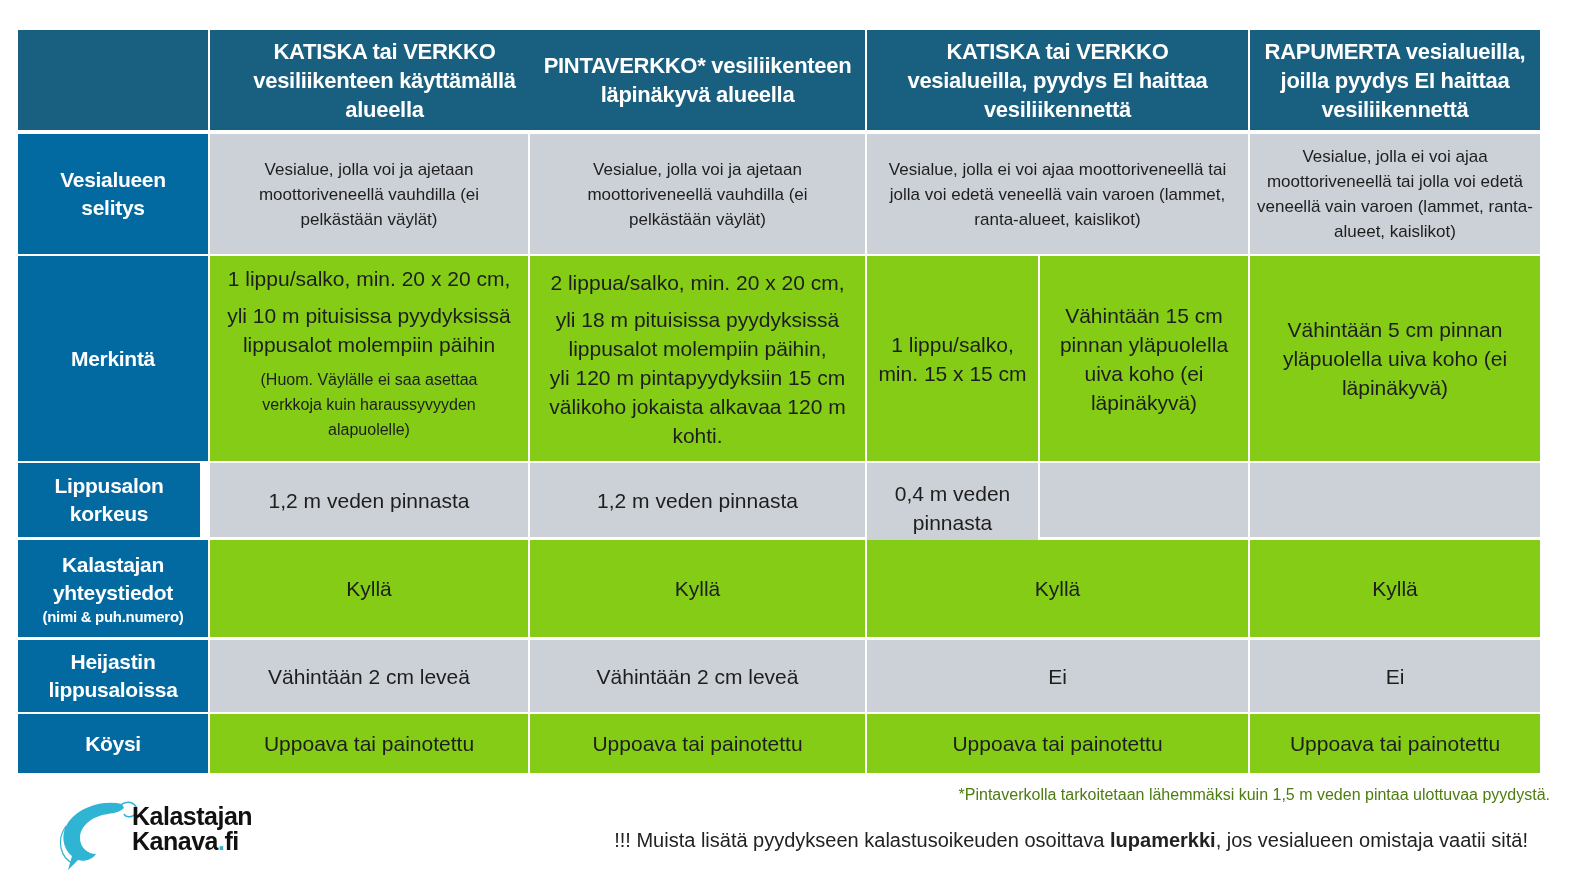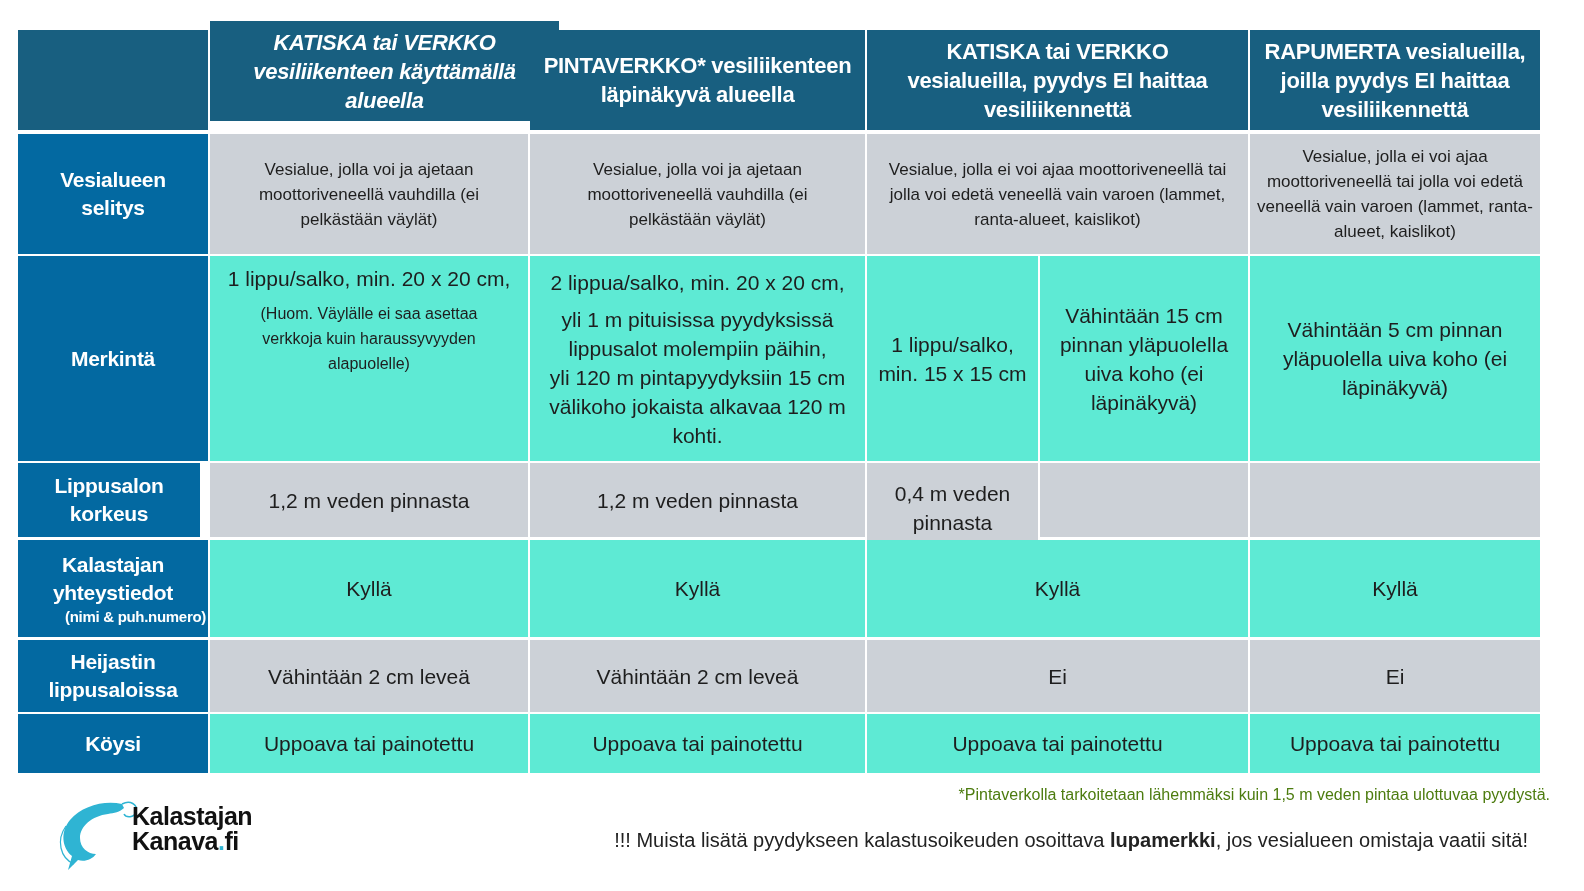--- a/index.html
+++ b/index.html
@@ -4,81 +4,82 @@
 <style>
   html, body { margin:0; padding:0; background:#ffffff; }
   body { width:1584px; height:891px; position:relative; overflow:hidden;
          font-family:"Liberation Sans", sans-serif; color:#1e1e1e; }
   .cell { position:absolute; box-sizing:border-box; display:flex; align-items:center;
           justify-content:center; text-align:center; padding:4px 6px; }
   .hd { background:#185f80; color:#ffffff; font-weight:bold; font-size:22px; line-height:29px; letter-spacing:-0.3px; }
   .lb { background:#0369a1; color:#ffffff; font-weight:bold; font-size:21px; line-height:28px; letter-spacing:-0.3px; flex-direction:column; }
   .lb .sub { font-size:15px; line-height:20px; }
   .dk { background:#ccd1d7; }
-  .lt { background:#5eead4; }
+  .lt { background:#84cc16; }
   .t17 { font-size:17px; line-height:25px; }
   .t21 { font-size:21px; line-height:29px; }
   .t16 { font-size:16px; line-height:25px; }
   .stack { display:flex; flex-direction:column; align-items:center; }
   .stack p { margin:0; }
   .gap { margin-top:8px !important; }
   .foot1 { position:absolute; right:34px; top:786px; font-size:16px; color:#4d7c0f; }
   .foot2 { position:absolute; right:56px; top:829px; font-size:20px; color:#222; }
   .foot2 b { font-weight:bold; }
   .logo { position:absolute; left:52px; top:796px; width:200px; height:76px; }
   .logo-text { position:absolute; left:80px; top:8px; font-weight:bold; font-size:25px; line-height:25px; color:#111; letter-spacing:-0.5px; }
   .logo-text .dot { color:#2fb4d3; }
 </style>
 </head>
 <body>
 
 <div class="cell hd" style="left:18px;top:30px;width:190px;height:100px;"></div>
-<div class="cell hd" style="left:210px;top:21px;width:349px;height:100px;font-style:italic;">KATISKA tai VERKKO vesiliikenteen käyttämällä alueella</div>
+<div class="cell hd" style="left:210px;top:30px;width:349px;height:100px;">KATISKA tai VERKKO vesiliikenteen käyttämällä alueella</div>
 <div class="cell hd" style="left:530px;top:30px;width:335px;height:100px;">PINTAVERKKO* vesiliikenteen läpinäkyvä alueella</div>
 <div class="cell hd" style="left:867px;top:30px;width:381px;height:100px;padding:4px 20px;">KATISKA tai VERKKO vesialueilla, pyydys EI haittaa vesiliikennettä</div>
 <div class="cell hd" style="left:1250px;top:30px;width:290px;height:100px;">RAPUMERTA vesialueilla, joilla pyydys EI haittaa vesiliikennettä</div>
 
 <div class="cell lb" style="left:18px;top:134px;width:190px;height:120px;padding:4px 28px;">
   <span>Vesialueen selitys</span>
 </div>
 <div class="cell dk t17" style="left:210px;top:134px;width:318px;height:120px;padding:4px 26px;">Vesialue, jolla voi ja ajetaan moottoriveneellä vauhdilla (ei pelkästään väylät)</div>
 <div class="cell dk t17" style="left:530px;top:134px;width:335px;height:120px;padding:4px 34px;">Vesialue, jolla voi ja ajetaan moottoriveneellä vauhdilla (ei pelkästään väylät)</div>
 <div class="cell dk t17" style="left:867px;top:134px;width:381px;height:120px;padding:4px 6px;">Vesialue, jolla ei voi ajaa moottoriveneellä tai jolla voi edetä veneellä vain varoen (lammet, ranta-alueet, kaislikot)</div>
 <div class="cell dk t17" style="left:1250px;top:134px;width:290px;height:120px;padding:4px 4px;">Vesialue, jolla ei voi ajaa moottoriveneellä tai jolla voi edetä veneellä vain varoen (lammet, ranta-alueet, kaislikot)</div>
 
 <div class="cell lb" style="left:18px;top:256px;width:190px;height:205px;">
   <span>Merkintä</span>
 </div>
 <div class="cell lt" style="left:210px;top:256px;width:318px;height:205px;align-items:flex-start;padding-top:8px;">
   <div class="stack">
     <p class="t21">1 lippu/salko, min. 20 x 20 cm,</p>
+    <p class="t21 gap" style="padding:0 2px;">yli 10 m pituisissa pyydyksissä lippusalot molempiin päihin</p>
     <p class="t16 gap" style="padding:0 20px;">(Huom. Väylälle ei saa asettaa verkkoja kuin haraussyvyyden alapuolelle)</p>
   </div>
 </div>
 <div class="cell lt" style="left:530px;top:256px;width:335px;height:205px;align-items:flex-start;padding-top:12px;">
   <div class="stack">
     <p class="t21">2 lippua/salko, min. 20 x 20 cm,</p>
-    <p class="t21 gap" style="padding:0 10px;">yli 1 m pituisissa pyydyksissä lippusalot molempiin päihin,</p>
+    <p class="t21 gap" style="padding:0 10px;">yli 18 m pituisissa pyydyksissä lippusalot molempiin päihin,</p>
     <p class="t21">yli 120 m pintapyydyksiin 15 cm välikoho jokaista alkavaa 120 m kohti.</p>
   </div>
 </div>
 <div class="cell lt t21" style="left:867px;top:256px;width:171px;height:205px;">1 lippu/salko, min. 15 x 15 cm</div>
 <div class="cell lt t21" style="left:1040px;top:256px;width:208px;height:205px;padding:4px 12px;">Vähintään 15 cm pinnan yläpuolella uiva koho (ei läpinäkyvä)</div>
 <div class="cell lt t21" style="left:1250px;top:256px;width:290px;height:205px;padding:19px 20px;">Vähintään 5 cm pinnan yläpuolella uiva koho (ei läpinäkyvä)</div>
 
 <div class="cell lb" style="left:18px;top:463px;width:182px;height:74px;padding:4px 60px;">
   <span>Lippusalon korkeus</span>
 </div>
 <div class="cell dk t21" style="left:210px;top:463px;width:318px;height:74px;">1,2 m veden pinnasta</div>
 <div class="cell dk t21" style="left:530px;top:463px;width:335px;height:74px;">1,2 m veden pinnasta</div>
 <div class="cell dk t21" style="left:867px;top:463px;width:171px;height:90px;padding:4px 18px;">0,4 m veden pinnasta</div>
 <div class="cell dk t21" style="left:1040px;top:463px;width:208px;height:74px;"></div>
 <div class="cell dk t21" style="left:1250px;top:463px;width:290px;height:74px;"></div>
 
-<div class="cell lb" style="left:18px;top:540px;width:190px;height:97px;padding:4px 2px;align-items:flex-end;">
+<div class="cell lb" style="left:18px;top:540px;width:190px;height:97px;padding:4px 2px;">
   <span style="padding:0 30px;">Kalastajan yhteystiedot</span>
   <span class="sub">(nimi &amp; puh.numero)</span>
 </div>
 <div class="cell lt t21" style="left:210px;top:540px;width:318px;height:97px;">Kyllä</div>
 <div class="cell lt t21" style="left:530px;top:540px;width:335px;height:97px;">Kyllä</div>
 <div class="cell lt t21" style="left:867px;top:540px;width:381px;height:97px;">Kyllä</div>
 <div class="cell lt t21" style="left:1250px;top:540px;width:290px;height:97px;">Kyllä</div>
 
 <div class="cell lb" style="left:18px;top:640px;width:190px;height:72px;padding:4px 28px;">
   <span>Heijastin lippusaloissa</span>

